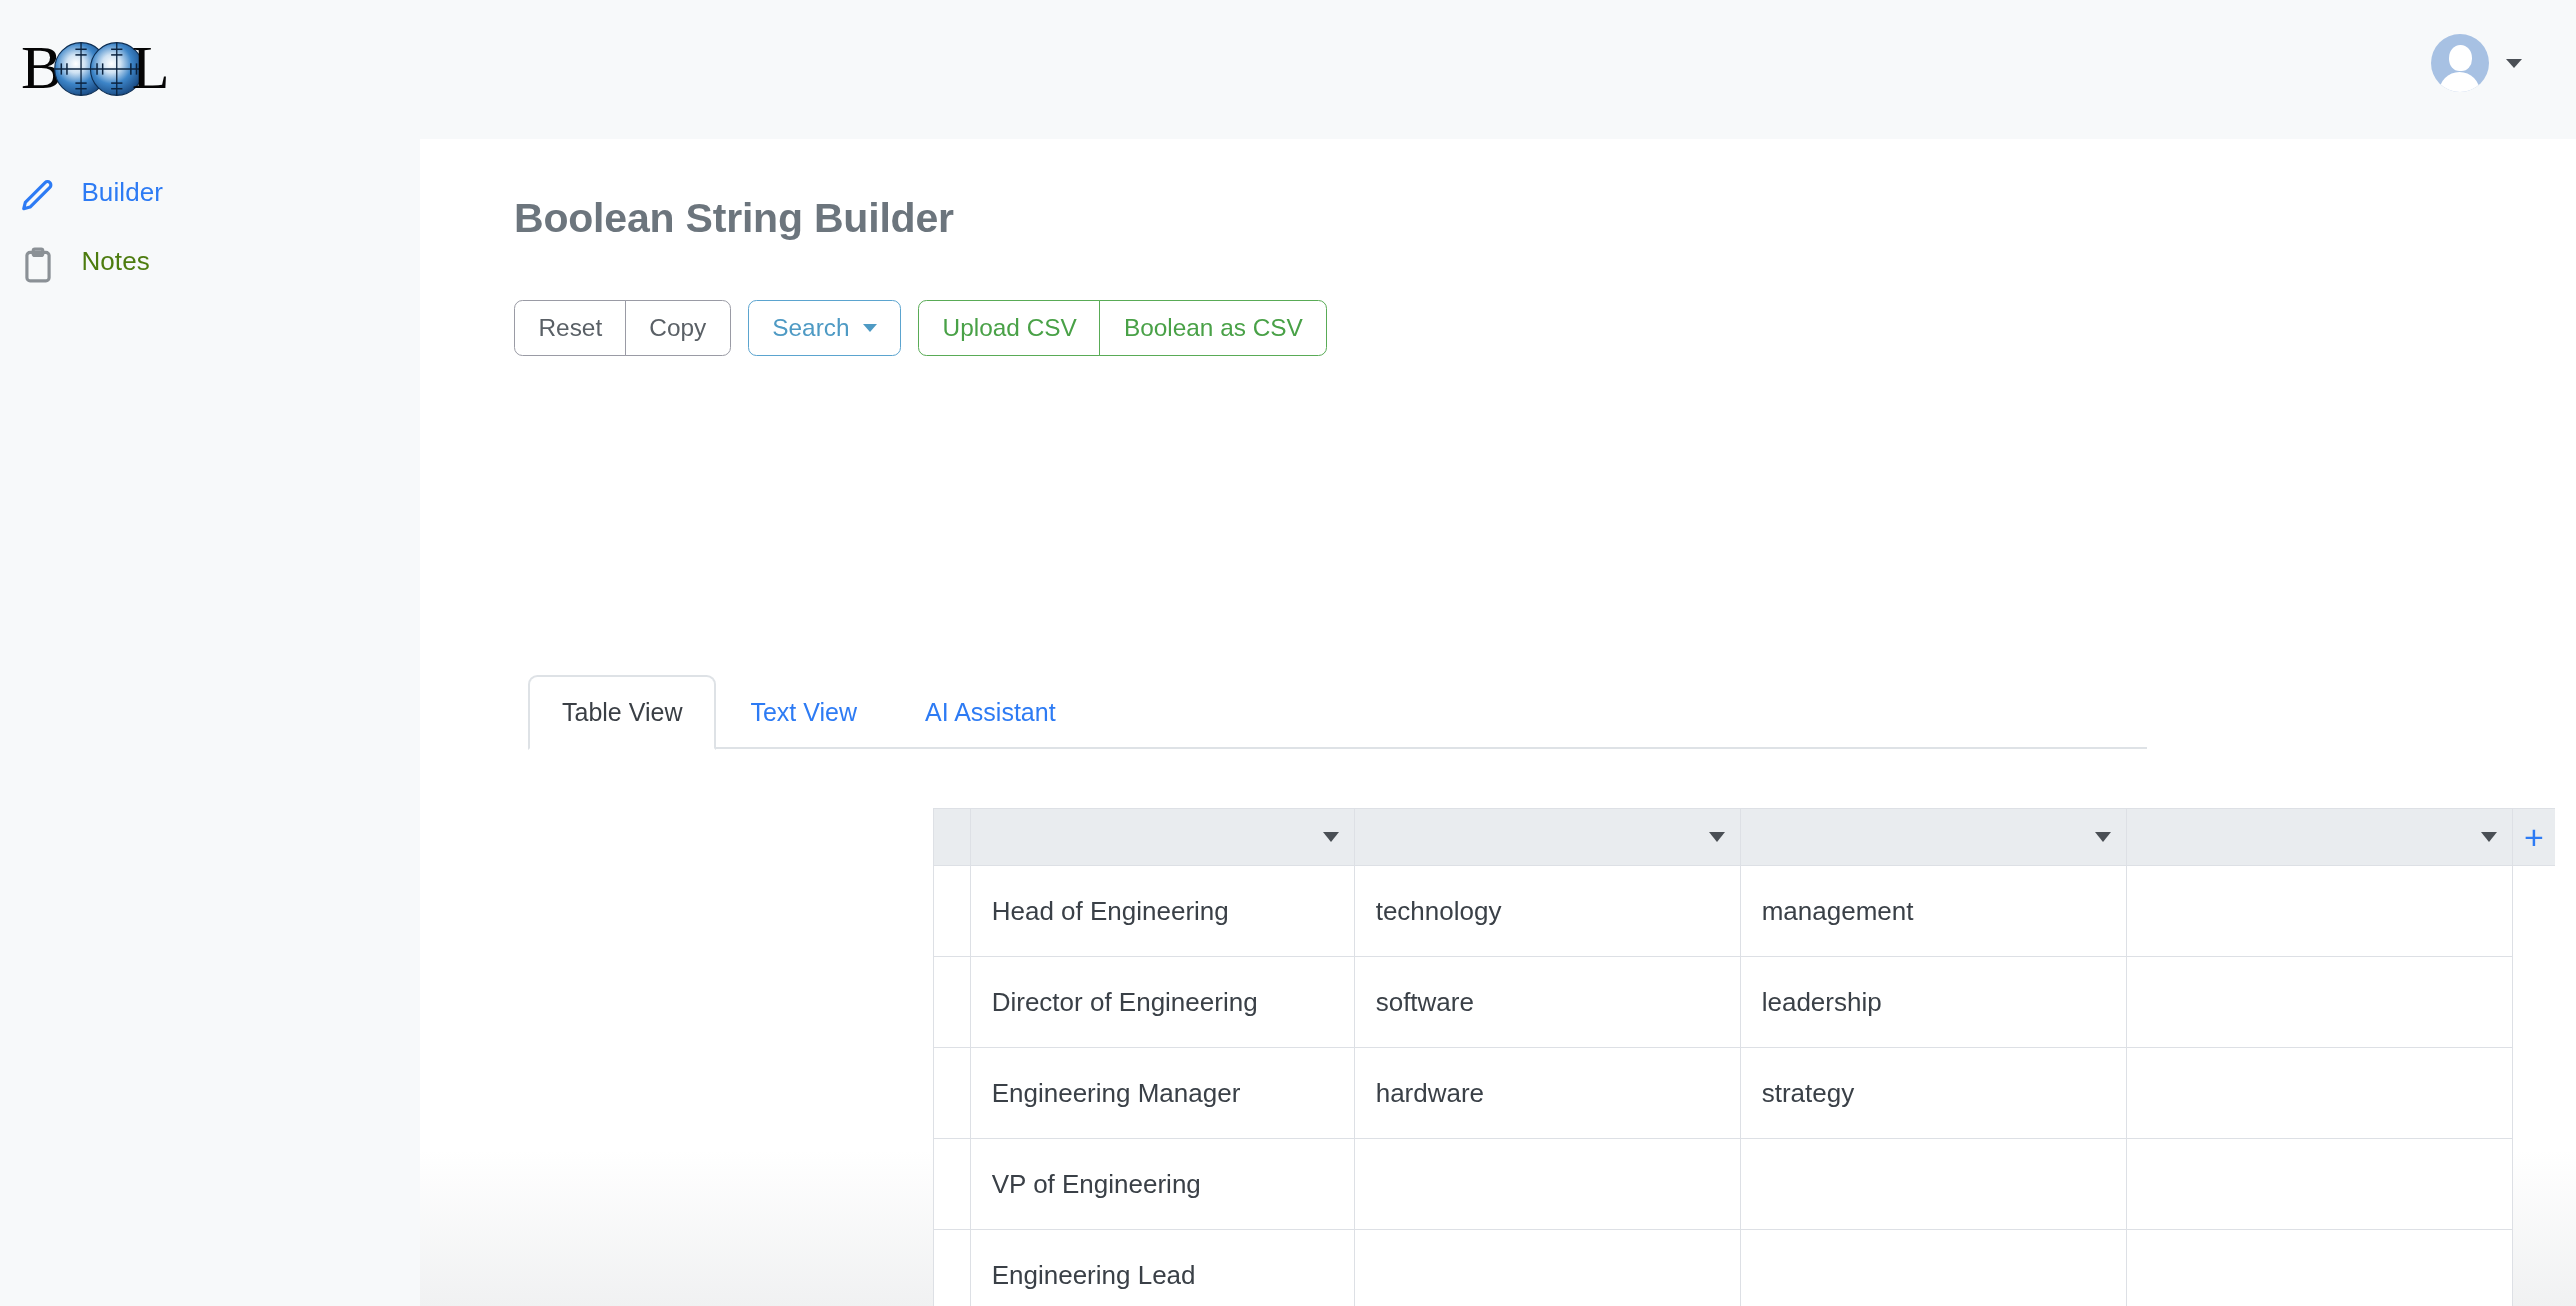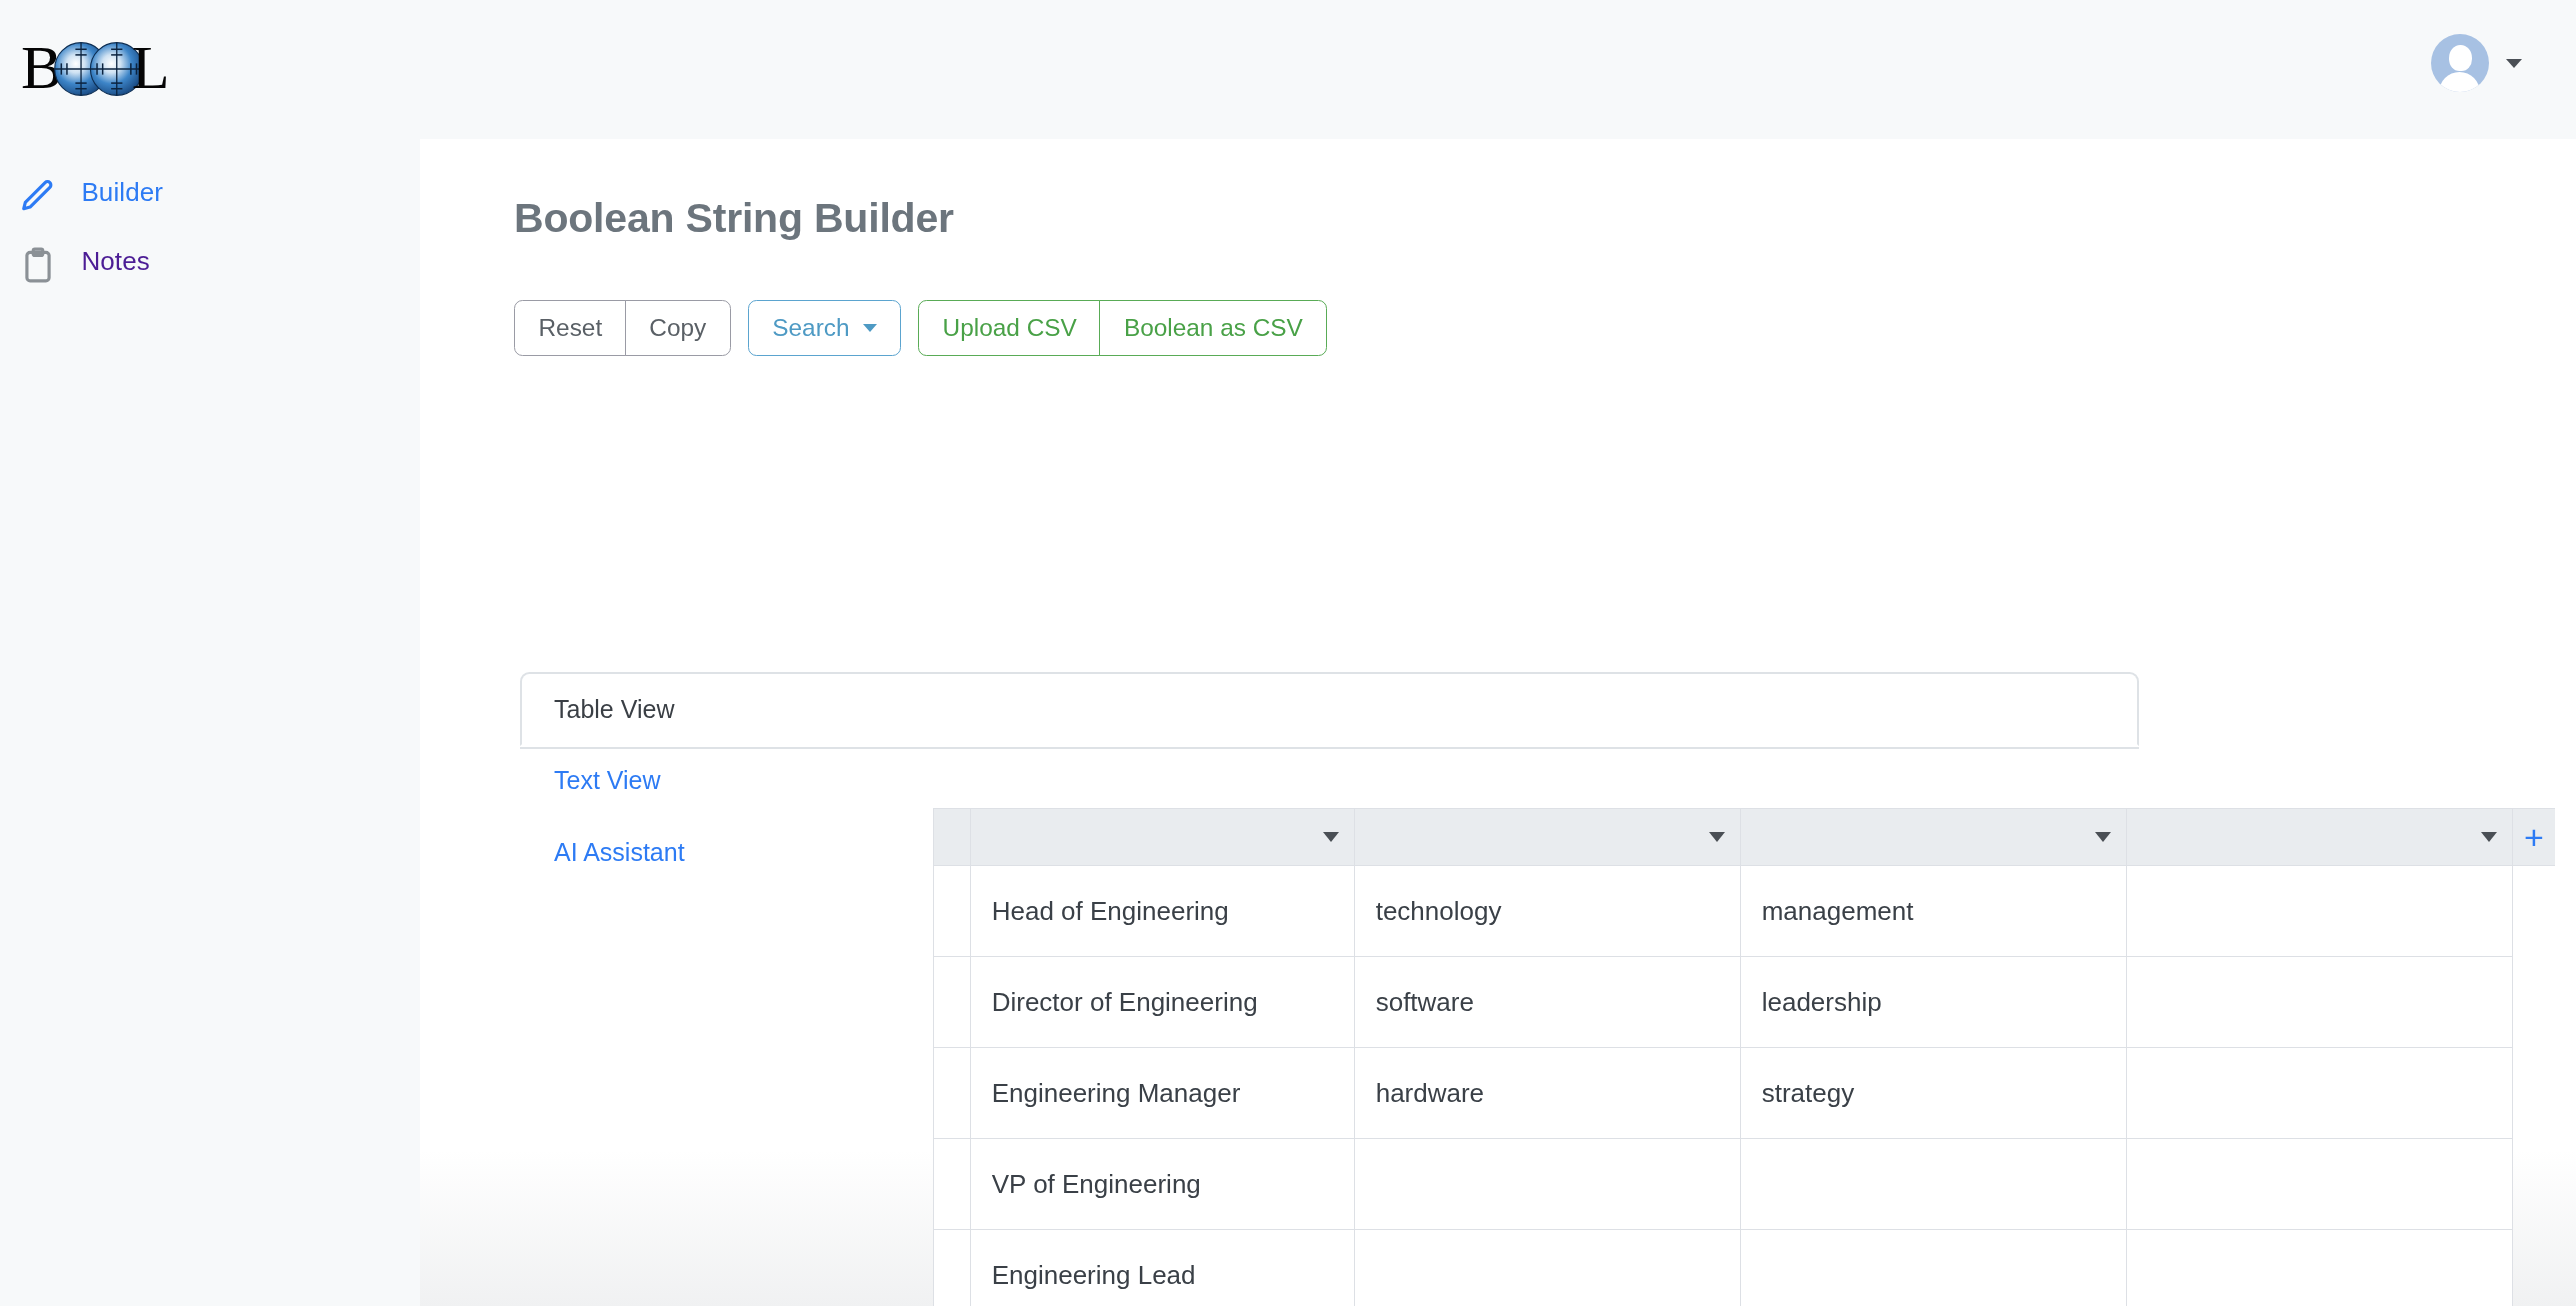--- a/index.html
+++ b/index.html
@@ -90,21 +90,21 @@
     gap: 24.4px;
     cursor: pointer;
     text-decoration: none;
   }
   .nav-item .ic { width: 38px; height: 38px; flex: 0 0 38px; }
   .nav-label {
     font-size: 26px;
     letter-spacing: 0.1px;
   }
   .nav-item.active .nav-label { color: #2d7bf4; }
-  .nav-item:not(.active) .nav-label { color: #4c1d95; }
+  .nav-item:not(.active) .nav-label { color: #4d7c0f; }
 
   
   .main {
     position: absolute;
     left: 420px; top: 139px;
     width: 2156px;
     height: 1168px;
     background: transparent;
   }
   .page-title {
@@ -152,26 +152,26 @@
     width: 0; height: 0;
     border-left: 7.5px solid transparent;
     border-right: 7.5px solid transparent;
     border-top: 8.4px solid currentColor;
     display: inline-block;
   }
 
   
   .tabs {
     position: absolute;
-    left: 100px; top: 533px;
+    left: 108px; top: 533px;
     width: 1619px;
     height: 77px;
     border-bottom: 2.8px solid #dee2e6;
     display: flex;
-    flex-direction: column;
+    align-items: flex-end;
   }
   .tab {
     font-size: 25px;
     padding: 20.7px 32px;
     cursor: pointer;
     white-space: nowrap;
     position: relative;
     border: 2.8px solid transparent;
     border-radius: 9.4px 9.4px 0 0;
     margin-bottom: -2.8px;

